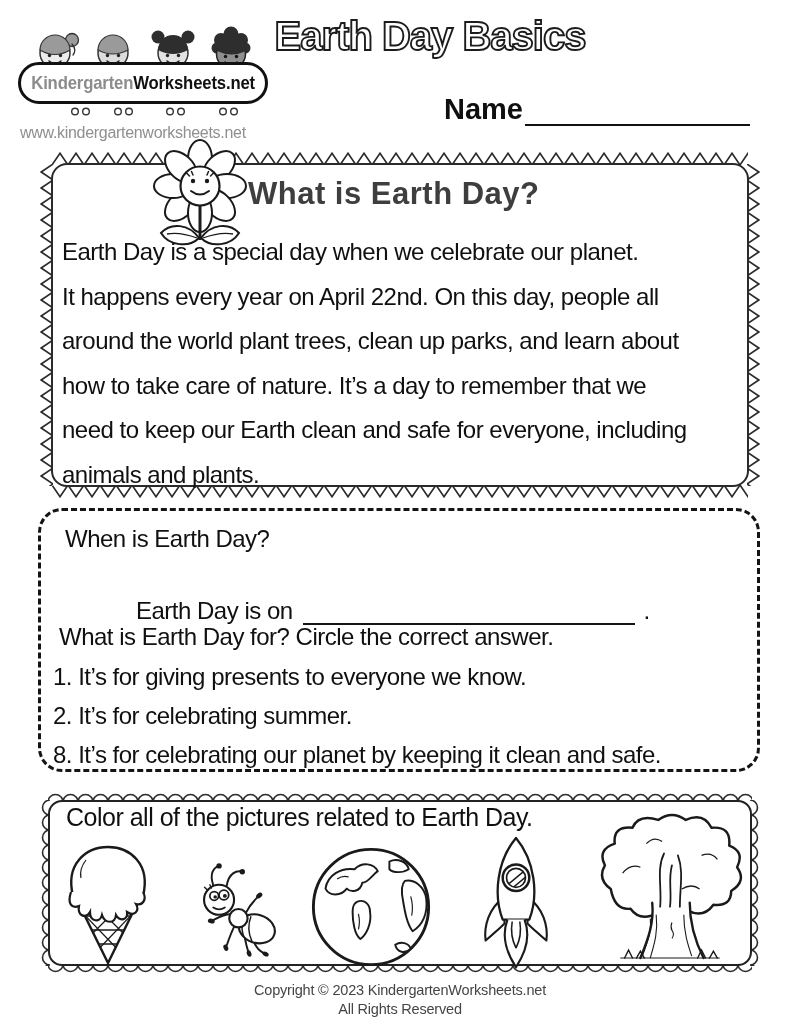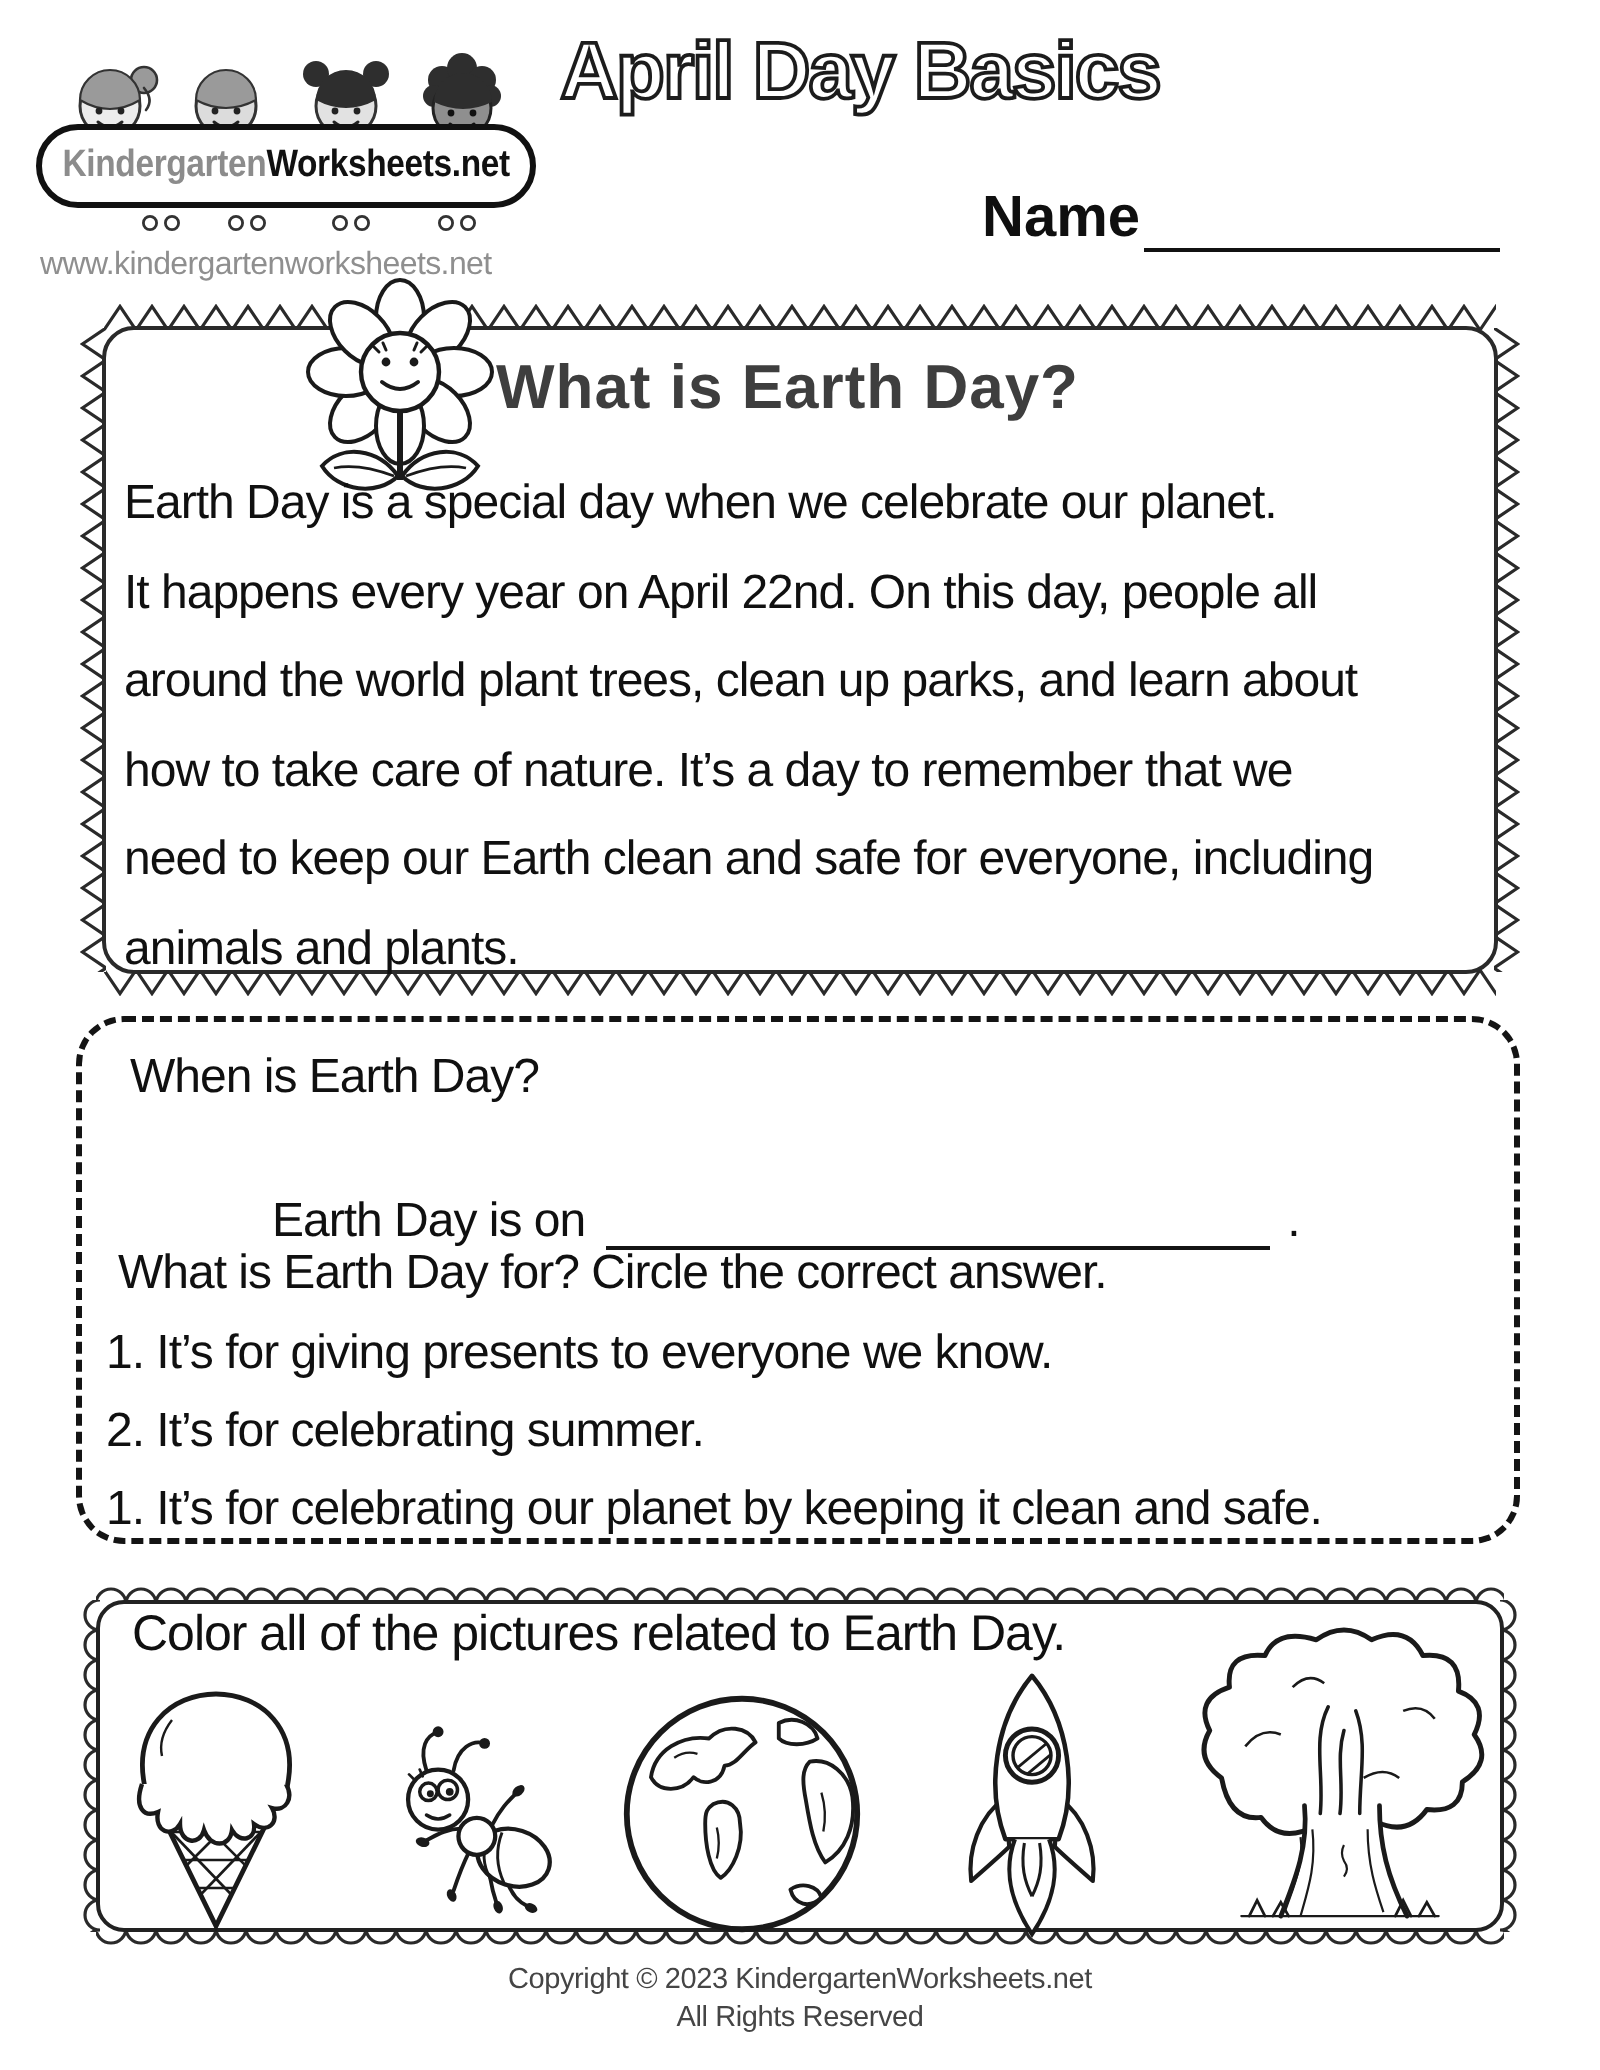--- a/index.html
+++ b/index.html
@@ -16,21 +16,21 @@
   .brand-gray{color:#8c8c8c;}
   .brand-black{color:#111;}
   .logo-feet{position:absolute;left:0;top:93px;}
   .logo-url{position:absolute;left:2px;top:112px;width:260px;font-size:16px;letter-spacing:-.3px;color:#8f8f8f;}
 
   .page-title{position:absolute;left:250px;top:14px;width:360px;text-align:center;margin:0;
               font-size:40px;font-weight:700;letter-spacing:-1px;color:#fff;
               -webkit-text-stroke:1.9px #1c1c1c;text-shadow:0 0 1px #555;}
 
   .name-row{position:absolute;left:444px;top:92px;width:306px;display:flex;align-items:flex-end;}
-  .name-label{font-size:29px;font-weight:600;color:#0f0f0f;line-height:34px;margin-left:47px;}
+  .name-label{font-size:29px;font-weight:600;color:#0f0f0f;line-height:34px;}
   .name-line{flex:1;height:31px;border-bottom:2.5px solid #111;margin-left:2px;}
 
   
   .strip{position:absolute;z-index:1;}
   .strip-top{left:12px;right:12px;top:0;height:13px;}
   .strip-bottom{left:12px;right:12px;bottom:0;height:13px;}
   .strip-left{top:12px;bottom:12px;left:0;width:13px;}
   .strip-right{top:12px;bottom:12px;right:0;width:13px;}
   .sc-top{left:10px;right:10px;top:0;height:12px;}
   .sc-bottom{left:10px;right:10px;bottom:0;height:12px;}
@@ -154,21 +154,21 @@
           <circle cx="111" cy="6.5" r="3.3"></circle>
         <circle cx="152" cy="6.5" r="3.3"></circle>
           <circle cx="163" cy="6.5" r="3.3"></circle>
         <circle cx="205" cy="6.5" r="3.3"></circle>
           <circle cx="216" cy="6.5" r="3.3"></circle>
       </g>
     </svg>
     <div class="logo-url">www.kindergartenworksheets.net</div>
   </div>
 
-  <h1 class="page-title">April Day Basics</h1>
+  <h1 class="page-title">Earth Day Basics</h1>
 
   <div class="name-row">
     <span class="name-label">Name</span>
     <span class="name-line"></span>
   </div>
 
   <section class="box-zigzag">
     <div class="strip strip-top">
       <svg preserveAspectRatio="none">
           <rect width="100%" height="13" fill="url(#zzT)"></rect>
@@ -235,21 +235,21 @@
     <div class="q1">When is Earth Day?</div>
     <div class="fill-row">
       <span>Earth Day is on</span>
       <span class="fill-blank"></span>
       <span>.</span>
     </div>
     <div class="q2">What is Earth Day for? Circle the correct answer.</div>
     <div class="options">
       <div class="option">1. It’s for giving presents to everyone we know.</div>
       <div class="option">2. It’s for celebrating summer.</div>
-      <div class="option">1. It’s for celebrating our planet by keeping it clean and safe.</div>
+      <div class="option">8. It’s for celebrating our planet by keeping it clean and safe.</div>
     </div>
   </section>
 
   <section class="box-scallop">
     <div class="strip sc-top">
       <svg preserveAspectRatio="none">
           <rect width="100%" height="12" fill="url(#scT)"></rect>
         </svg>
       </div>
     <div class="strip sc-bottom">

